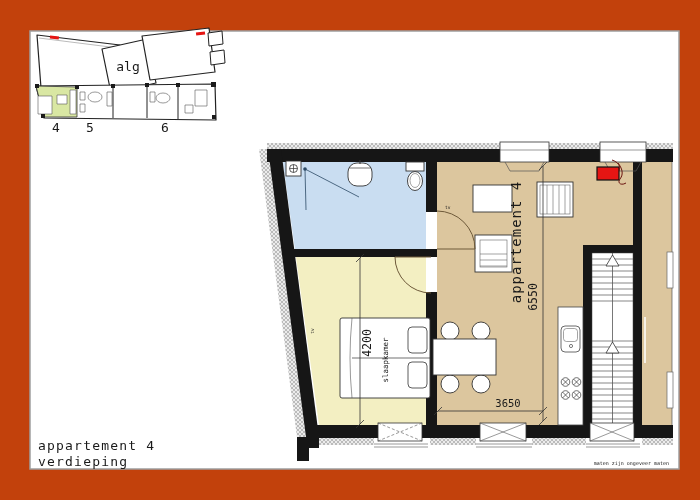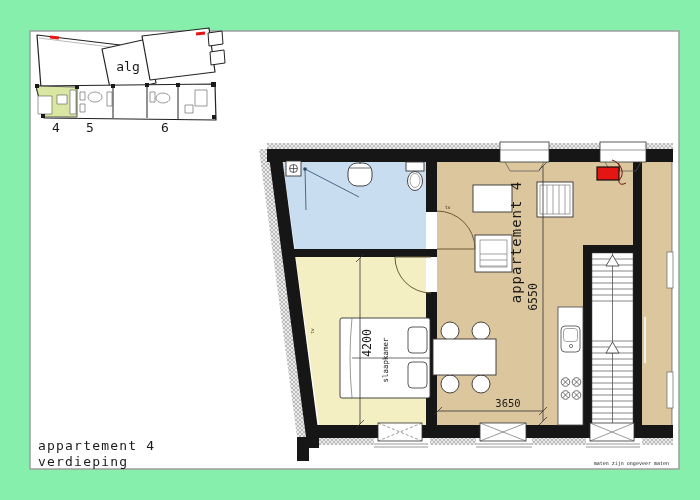--- a/index.html
+++ b/index.html
@@ -1,16 +1,16 @@
 <!DOCTYPE html>
 <html><head>
 <meta charset="utf-8">
 <style>
   html,body{margin:0;padding:0;background:#ffffff;}
-  .page{position:relative;width:700px;height:500px;background:#86efac;overflow:hidden;
+  .page{position:relative;width:700px;height:500px;background:#c2410c;overflow:hidden;
         font-family:"DejaVu Sans Mono",monospace;}
   svg{position:absolute;left:0;top:0;}
   text{fill:#1a1a1a;font-family:"DejaVu Sans Mono",monospace;}
 </style>
 </head>
 <body>
 
 <div class="page">
 <svg width="700" height="500" viewBox="0 0 700 500">
   <defs>

